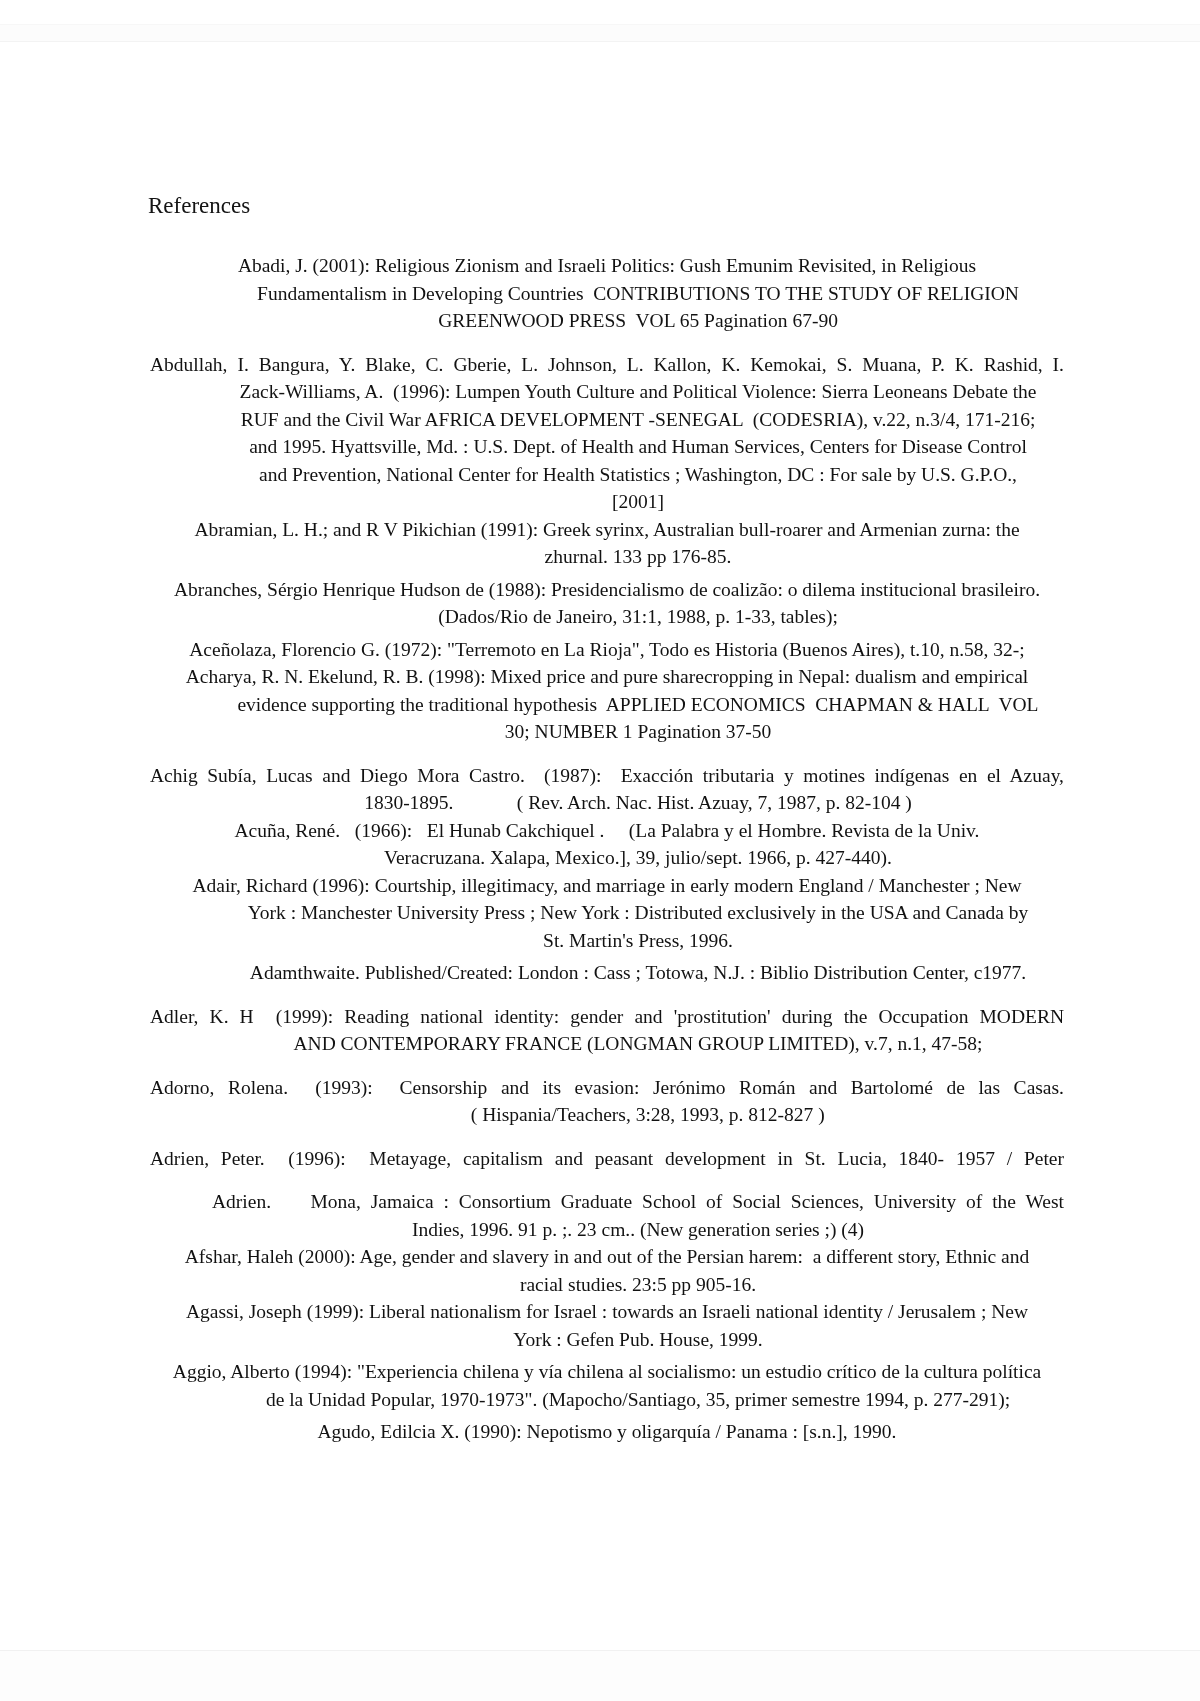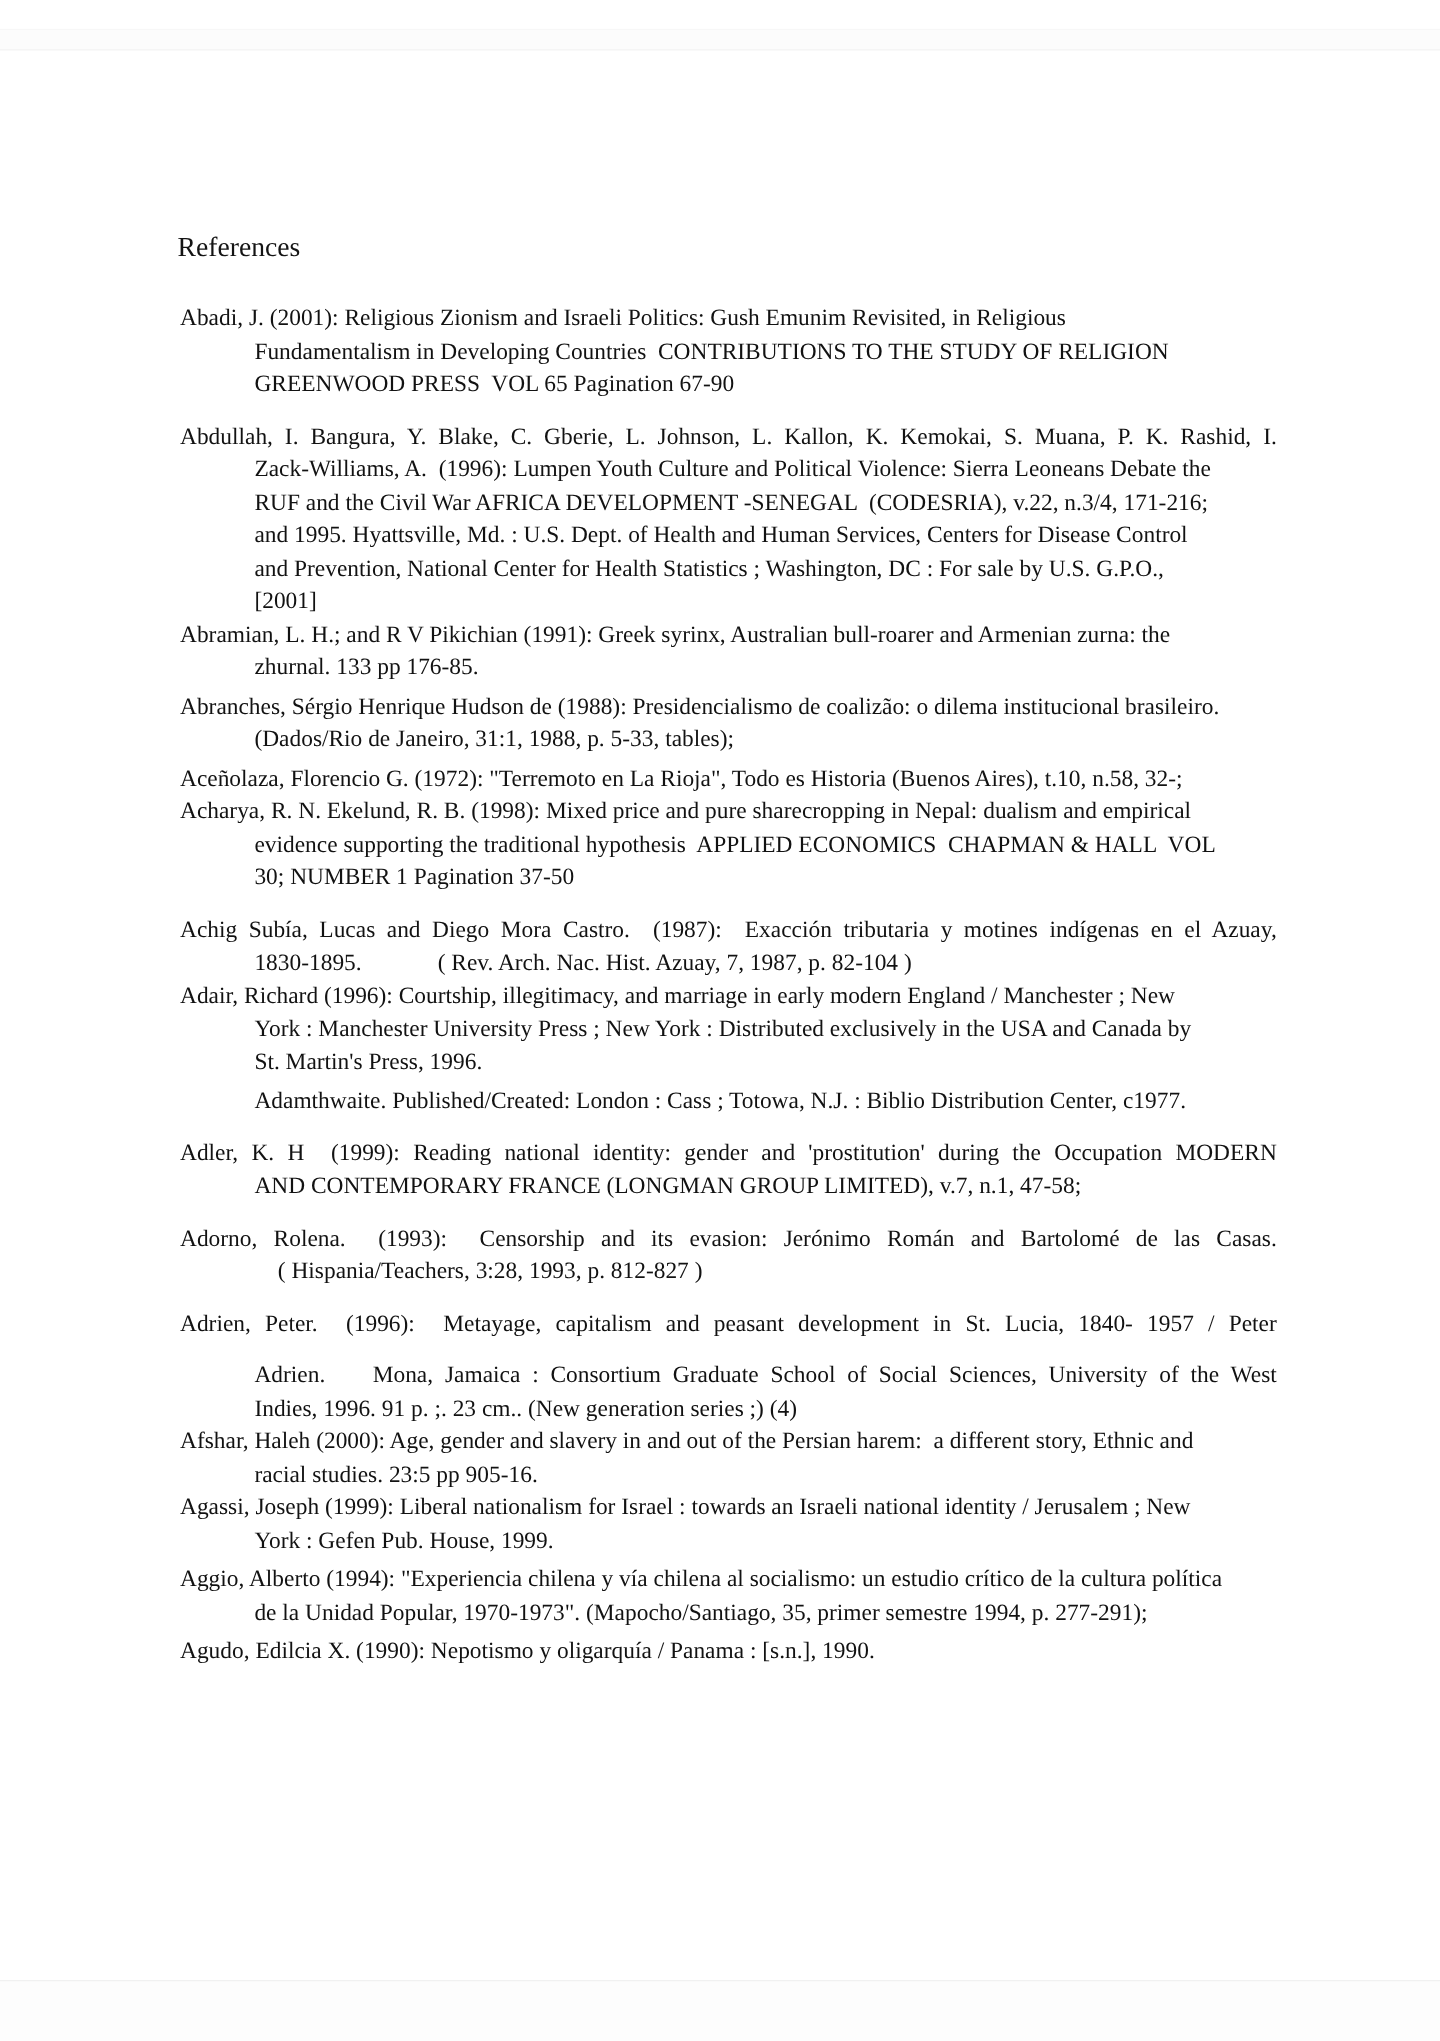--- a/index.html
+++ b/index.html
@@ -42,21 +42,21 @@
   .refs {
     position: absolute;
     left: 150px; top: 252px;
     width: 914px;
     font-size: 19.5px;
     line-height: 27.5px;
   }
   .entry { margin: 0; }
   .entry.gap { margin-top: 5px; }
   .line { min-height: 27.5px; }
-  .line.pre { white-space: pre; }
+  .line.pre { white-space: pre; text-align: center; }
   .line.just { text-align: justify; text-align-last: justify; white-space: normal; margin-top: 16px; }
   .line.cont { padding-left: 62px; }
 </style>
 </head>
 <body>
 
 <div class="band-top"></div>
 <div class="band-bottom"></div>
 
 <div class="doc-title">References</div>
@@ -76,33 +76,37 @@
       <div class="line cont pre">and 1995. Hyattsville, Md. : U.S. Dept. of Health and Human Services, Centers for Disease Control</div>
       <div class="line cont pre">and Prevention, National Center for Health Statistics ; Washington, DC : For sale by U.S. G.P.O.,</div>
       <div class="line cont pre">[2001]</div>
     </div>
     <div class="entry">
       <div class="line first pre">Abramian, L. H.; and R V Pikichian (1991): Greek syrinx, Australian bull-roarer and Armenian zurna: the</div>
       <div class="line cont pre">zhurnal. 133 pp 176-85.</div>
     </div>
     <div class="entry gap">
       <div class="line first pre">Abranches, Sérgio Henrique Hudson de (1988): Presidencialismo de coalizão: o dilema institucional brasileiro.</div>
-      <div class="line cont pre">(Dados/Rio de Janeiro, 31:1, 1988, p. 5-33, tables);</div>
+      <div class="line cont pre">(Dados/Rio de Janeiro, 31:1, 1988, p. 1-33, tables);</div>
     </div>
     <div class="entry gap">
       <div class="line first pre">Aceñolaza, Florencio G. (1972): "Terremoto en La Rioja", Todo es Historia (Buenos Aires), t.10, n.58, 32-;</div>
     </div>
     <div class="entry">
       <div class="line first pre">Acharya, R. N. Ekelund, R. B. (1998): Mixed price and pure sharecropping in Nepal: dualism and empirical</div>
       <div class="line cont pre">evidence supporting the traditional hypothesis  APPLIED ECONOMICS  CHAPMAN &amp; HALL  VOL</div>
       <div class="line cont pre">30; NUMBER 1 Pagination 37-50</div>
     </div>
     <div class="entry gap">
       <div class="line first just">Achig Subía, Lucas and Diego Mora Castro.&nbsp; (1987):&nbsp; Exacción tributaria y motines indígenas en el Azuay,</div>
       <div class="line cont pre">1830-1895.             ( Rev. Arch. Nac. Hist. Azuay, 7, 1987, p. 82-104 )</div>
+    </div>
+    <div class="entry">
+      <div class="line first pre">Acuña, René.   (1966):   El Hunab Cakchiquel .     (La Palabra y el Hombre. Revista de la Univ.</div>
+      <div class="line cont pre">Veracruzana. Xalapa, Mexico.], 39, julio/sept. 1966, p. 427-440).</div>
     </div>
     <div class="entry">
       <div class="line first pre">Adair, Richard (1996): Courtship, illegitimacy, and marriage in early modern England / Manchester ; New</div>
       <div class="line cont pre">York : Manchester University Press ; New York : Distributed exclusively in the USA and Canada by</div>
       <div class="line cont pre">St. Martin's Press, 1996.</div>
     </div>
     <div class="entry gap">
       <div class="line cont pre">Adamthwaite. Published/Created: London : Cass ; Totowa, N.J. : Biblio Distribution Center, c1977.</div>
     </div>
     <div class="entry gap">

